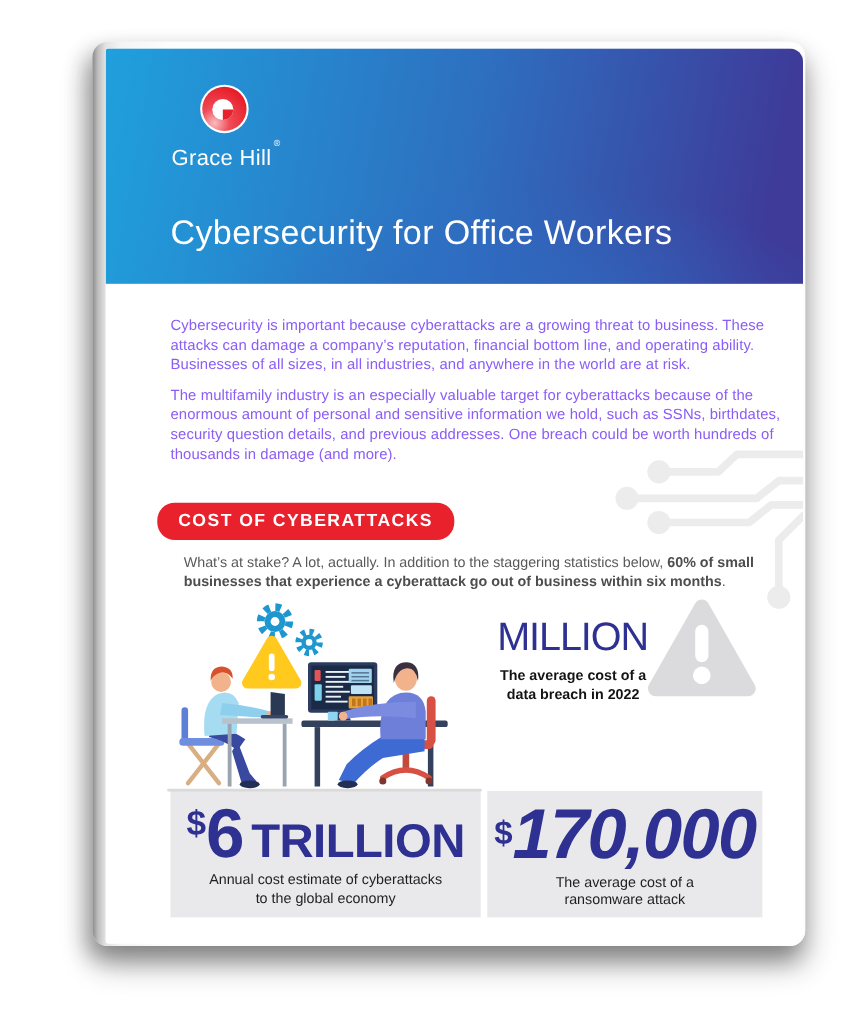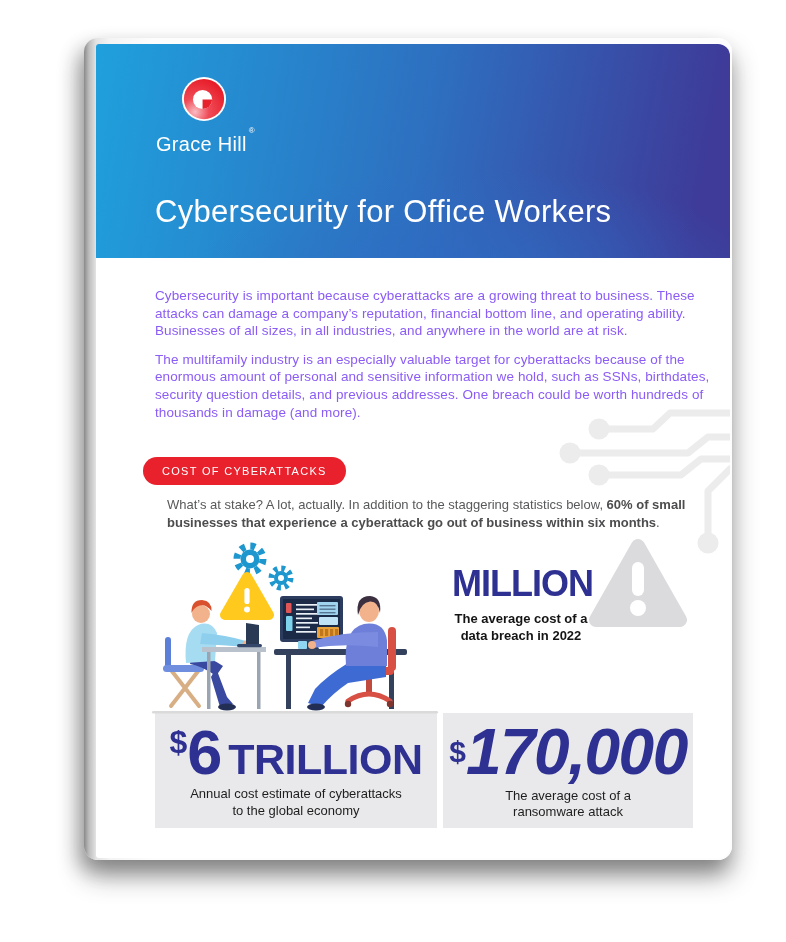--- a/index.html
+++ b/index.html
@@ -42,33 +42,33 @@
   }
 
   
   .content{position:relative;padding-left:59px;}
   .body-p{width:558px;font-size:13.5px;line-height:17.6px;color:#8b5cf6;letter-spacing:.1px;}
   .body-p.first{margin:29px 0 11px 0;}
   .body-p.second{margin:0;}
   .badge{
     display:inline-block;margin:36px 0 0 -12px;
     background:#E8212D;color:#fff;
-    font-size:11px;font-weight:normal;letter-spacing:1.3px;
+    font-size:16px;font-weight:bold;letter-spacing:1.3px;
     padding:8px 19px 8px 19px;border-radius:16px;
   }
   .lead{width:572px;margin:11px 0 0 12px;font-size:13px;line-height:17.5px;color:#58595B;}
   .lead strong{color:#4D4D4F;}
 
   
   .stats-top{position:relative;height:176px;margin-top:6px;}
   .illustration{position:absolute;left:-5px;top:0;width:290px;height:180px;}
   .stat-hero{position:absolute;left:297px;top:12px;width:240px;}
   .tri{position:absolute;left:136px;top:-12px;width:100px;height:96px;z-index:0;}
   .stat-big{position:relative;z-index:1;font-size:72px;line-height:.88;font-weight:bold;color:#2E3192;letter-spacing:-2px;}
-  .stat-unit{position:relative;z-index:1;font-size:36px;line-height:1;font-weight:bold;color:#2E3192;letter-spacing:-1px;margin-top:17px;}
+  .stat-unit{position:relative;z-index:1;font-size:36px;line-height:1;font-weight:normal;color:#2E3192;letter-spacing:-1px;margin-top:6px;}
   .stat-caption-hero{
     position:relative;z-index:1;width:214px;margin:9px 0 0 -38px;
     font-size:13px;font-weight:bold;line-height:16.5px;color:#141414;
     text-align:center;white-space:pre-line;
   }
 
   
   .cards{display:flex;gap:6px;margin-top:0;}
   .card{background:#E9E9EB;height:115px;display:flex;flex-direction:column;align-items:center;padding-top:13px;box-sizing:border-box;}
   .card.trillion{width:282px;}

